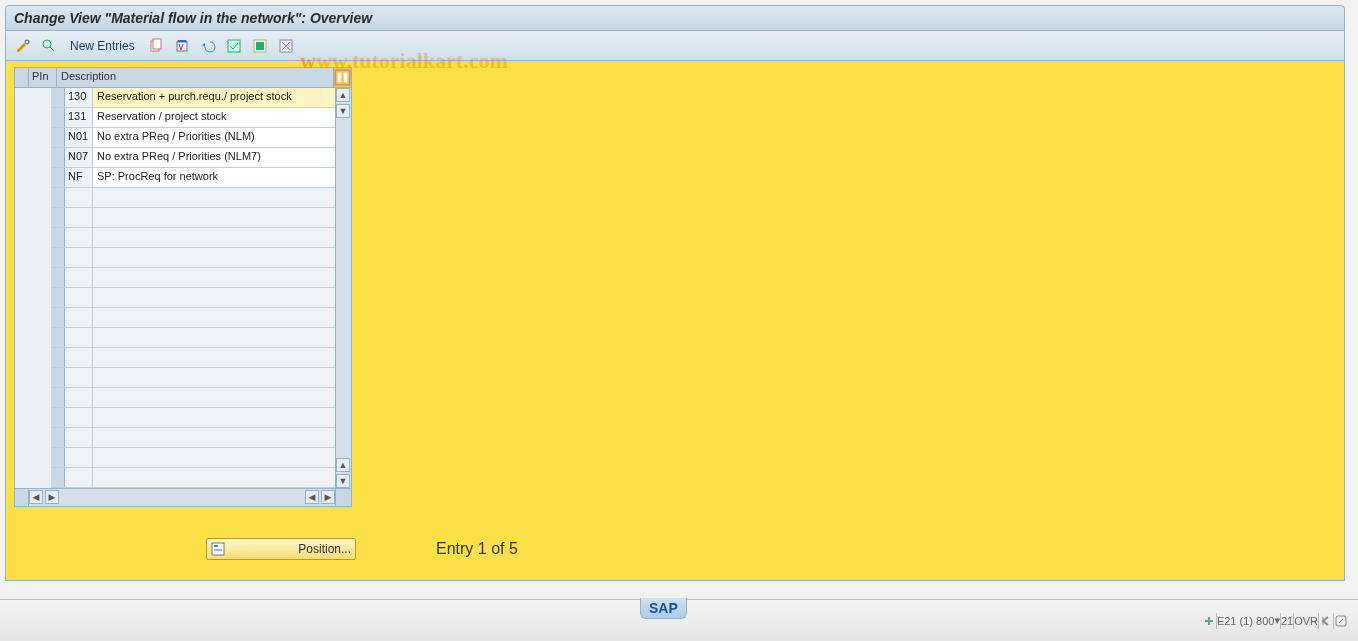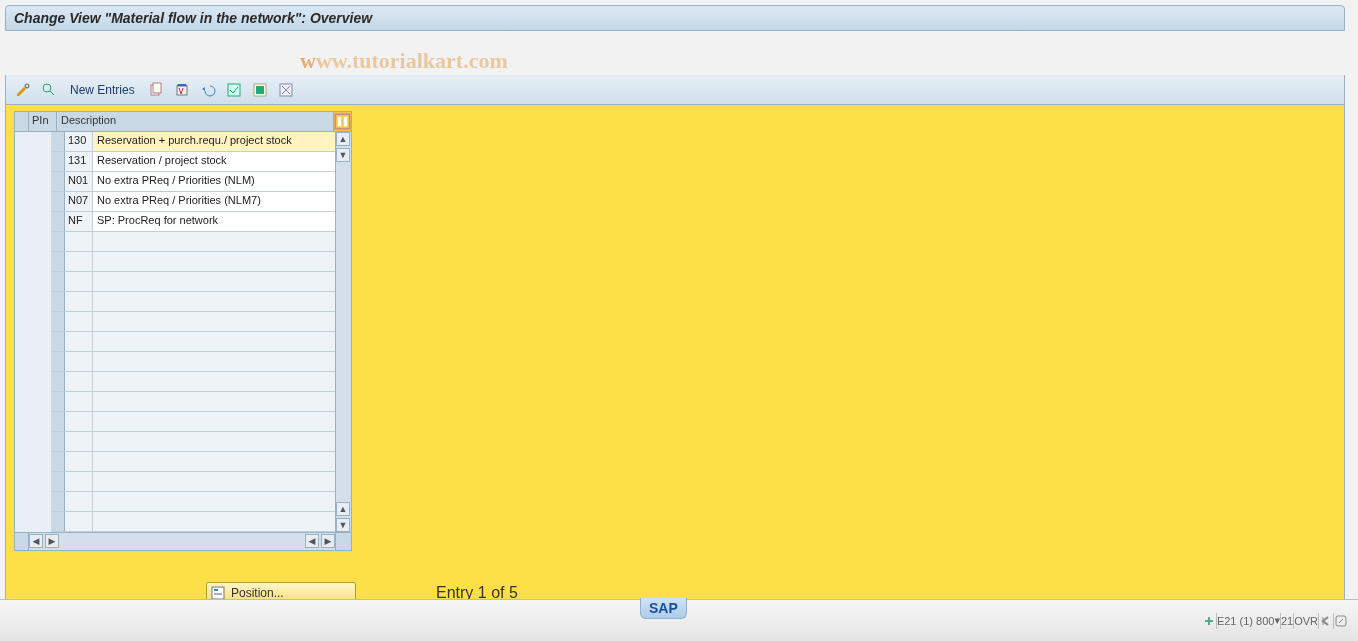--- a/index.html
+++ b/index.html
@@ -32,21 +32,20 @@
     color: #2a2a2a;
   }
   .toolbar {
     height: 30px;
     background: linear-gradient(#e8eff6, #cfdfeb);
     border: 1px solid #97b2c7;
     border-top: none;
     display: flex; align-items: center;
     padding: 0 6px;
     gap: 4px;
-    margin-top: 44px;
   }
   .tbtn {
     width: 22px; height: 22px;
     border: 1px solid transparent;
     border-radius: 3px;
     display: inline-flex; align-items: center; justify-content: center;
     cursor: pointer;
   }
   .tbtn svg { width: 16px; height: 16px; }
   .newentries {
@@ -402,21 +401,21 @@
       </div>
     </div>
 
     <div class="footer-row">
       <div class="pos-btn">
         <svg class="pico" viewBox="0 0 14 14">
             <rect x="1" y="1" width="12" height="12" fill="#fff" stroke="#777"></rect>
             <rect x="3" y="3" width="4" height="2" fill="#38c"></rect>
             <rect x="3" y="7" width="8" height="2" fill="#aac"></rect>
           </svg>
-        <span style="flex:1; text-align:left;">Position...</span>
+        <span style="flex:1; text-align:right;">Position...</span>
       </div>
       <span class="entry-text">Entry 1 of 5</span>
     </div>
 
   </div>
 </div>
 
 <div class="watermark">
   <span>w</span><span class="w2">ww.tutorialkart.com</span>
 </div>

